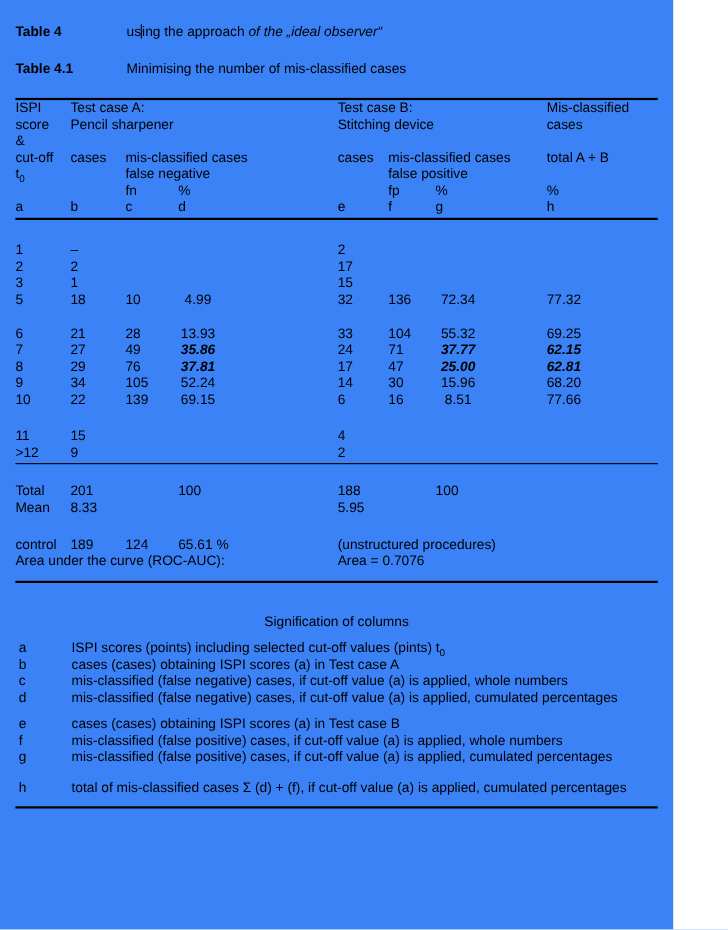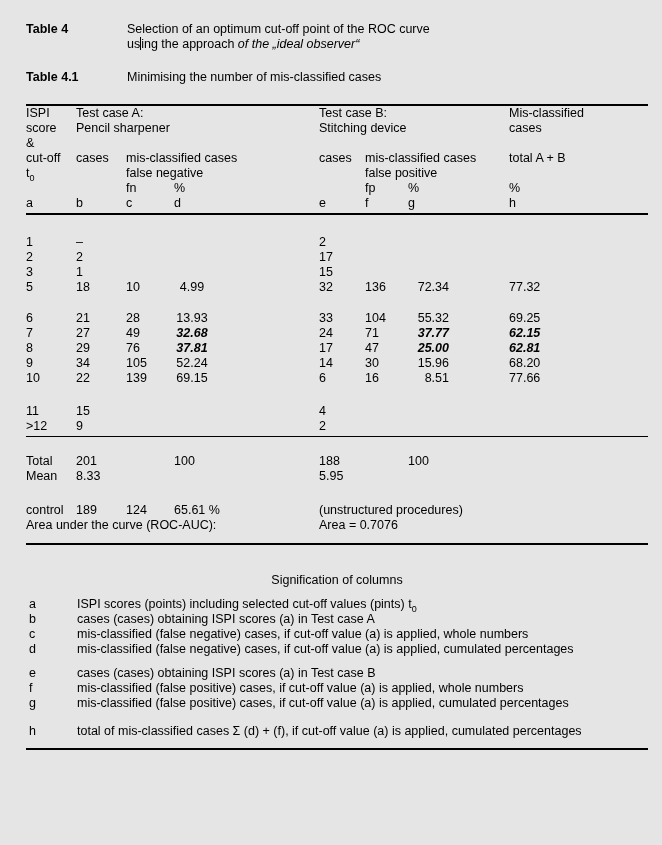--- a/index.html
+++ b/index.html
@@ -1,23 +1,23 @@
 <!DOCTYPE html>
 <html><head>
 <meta charset="utf-8">
 <style>
   * { margin:0; padding:0; box-sizing:border-box; }
   html,body { background:#ffffff; }
   .page {
     position:relative;
-    width:662px; height:845px;
-    background:#e5e5e5; color:#000000;
+    width:612px; height:845px;
+    background:#3b82f6; color:#000000;
     font-family:"Liberation Sans","DejaVu Sans",sans-serif;
     font-size:12.5px; line-height:15px;
-    padding:22px 14px 0 26px;
+    padding:22px 14px 0 14px;
     overflow:hidden;
   }
   .flexrow { display:flex; }
   .t-label { width:101px; font-weight:bold; flex:0 0 101px; }
   .t-label.normal { font-weight:bold; }
   .caption .it { font-style:italic; }
   .caret { display:inline-block; width:1px; height:13px; background:#000; vertical-align:-2px; }
   .subtitle { margin-top:18px; }
   .rule { border:none; border-top:2px solid #000; margin:0; }
   .rule.thin { border-top-width:1px; }
@@ -37,40 +37,39 @@
   .rule-bottom { margin-top:9px; }
 
   .trow { height:15px; white-space:nowrap; }
   .c { display:inline-block; white-space:pre; vertical-align:top; overflow:visible; }
   .c-a { width:50px; }
   .c-b { width:50px; }
   .c-c { width:48px; }
   .c-d { width:36px; text-align:center; }
   .c-e { margin-left:109px; width:46px; }
   .c-f { width:43px; }
-  .c-g { width:41px; text-align:right; }
+  .c-g { width:41px; text-align:center; }
   .c-h { margin-left:60px; width:151px; }
   .c.al { text-align:left; }
   .c.bi { font-weight:bold; font-style:italic; }
   .c.it { }
   sub { font-size:9px; line-height:0; }
 
   .sig-row { display:flex; height:15px; }
   .sig-key { flex:0 0 51px; padding-left:3px; }
   .sig-text { flex:1; white-space:nowrap; }
 </style>
 </head>
 <body>
 
 <div class="page">
 
   <div class="flexrow">
     <span class="t-label">Table 4</span>
     <div class="caption">
-      <div>Selection of an optimum cut-off point of the ROC curve</div>
       <div><span>us</span><span class="caret"></span><span>ing the approach </span><span class="it">of the „ideal observer“</span></div>
     </div>
   </div>
 
   <div class="flexrow subtitle">
     <span class="t-label normal">Table 4.1</span>
     <div>Minimising the number of mis-classified cases</div>
   </div>
 
   <hr class="rule r1">
@@ -89,21 +88,21 @@
 
   <div class="table-body" id="table-body">
       <div class="tgroup g1">
         <div class="trow"><span class="c c-a">1</span><span class="c c-b">–</span><span class="c c-c"></span><span class="c c-d"></span><span class="c c-e">2</span><span class="c c-f"></span><span class="c c-g"></span><span class="c c-h"></span></div>
         <div class="trow"><span class="c c-a">2</span><span class="c c-b">2</span><span class="c c-c"></span><span class="c c-d"></span><span class="c c-e">17</span><span class="c c-f"></span><span class="c c-g"></span><span class="c c-h"></span></div>
         <div class="trow"><span class="c c-a">3</span><span class="c c-b">1</span><span class="c c-c"></span><span class="c c-d"></span><span class="c c-e">15</span><span class="c c-f"></span><span class="c c-g"></span><span class="c c-h"></span></div>
         <div class="trow"><span class="c c-a">5</span><span class="c c-b">18</span><span class="c c-c">10</span><span class="c c-d">4.99</span><span class="c c-e">32</span><span class="c c-f">136</span><span class="c c-g">72.34</span><span class="c c-h">77.32</span></div>
       </div>
       <div class="tgroup g2">
         <div class="trow"><span class="c c-a">6</span><span class="c c-b">21</span><span class="c c-c">28</span><span class="c c-d">13.93</span><span class="c c-e">33</span><span class="c c-f">104</span><span class="c c-g">55.32</span><span class="c c-h">69.25</span></div>
-        <div class="trow"><span class="c c-a">7</span><span class="c c-b">27</span><span class="c c-c">49</span><span class="c c-d bi">32.68</span><span class="c c-e">24</span><span class="c c-f">71</span><span class="c c-g bi">37.77</span><span class="c c-h bi">62.15</span></div>
+        <div class="trow"><span class="c c-a">7</span><span class="c c-b">27</span><span class="c c-c">49</span><span class="c c-d bi">35.86</span><span class="c c-e">24</span><span class="c c-f">71</span><span class="c c-g bi">37.77</span><span class="c c-h bi">62.15</span></div>
         <div class="trow"><span class="c c-a">8</span><span class="c c-b">29</span><span class="c c-c">76</span><span class="c c-d bi">37.81</span><span class="c c-e">17</span><span class="c c-f">47</span><span class="c c-g bi">25.00</span><span class="c c-h bi">62.81</span></div>
         <div class="trow"><span class="c c-a">9</span><span class="c c-b">34</span><span class="c c-c">105</span><span class="c c-d">52.24</span><span class="c c-e">14</span><span class="c c-f">30</span><span class="c c-g">15.96</span><span class="c c-h">68.20</span></div>
         <div class="trow"><span class="c c-a">10</span><span class="c c-b">22</span><span class="c c-c">139</span><span class="c c-d">69.15</span><span class="c c-e">6</span><span class="c c-f">16</span><span class="c c-g">8.51</span><span class="c c-h">77.66</span></div>
       </div>
       <div class="tgroup g3">
         <div class="trow"><span class="c c-a">11</span><span class="c c-b">15</span><span class="c c-c"></span><span class="c c-d"></span><span class="c c-e">4</span><span class="c c-f"></span><span class="c c-g"></span><span class="c c-h"></span></div>
         <div class="trow"><span class="c c-a">&gt;12</span><span class="c c-b">9</span><span class="c c-c"></span><span class="c c-d"></span><span class="c c-e">2</span><span class="c c-f"></span><span class="c c-g"></span><span class="c c-h"></span></div>
       </div>
     </div>
 

